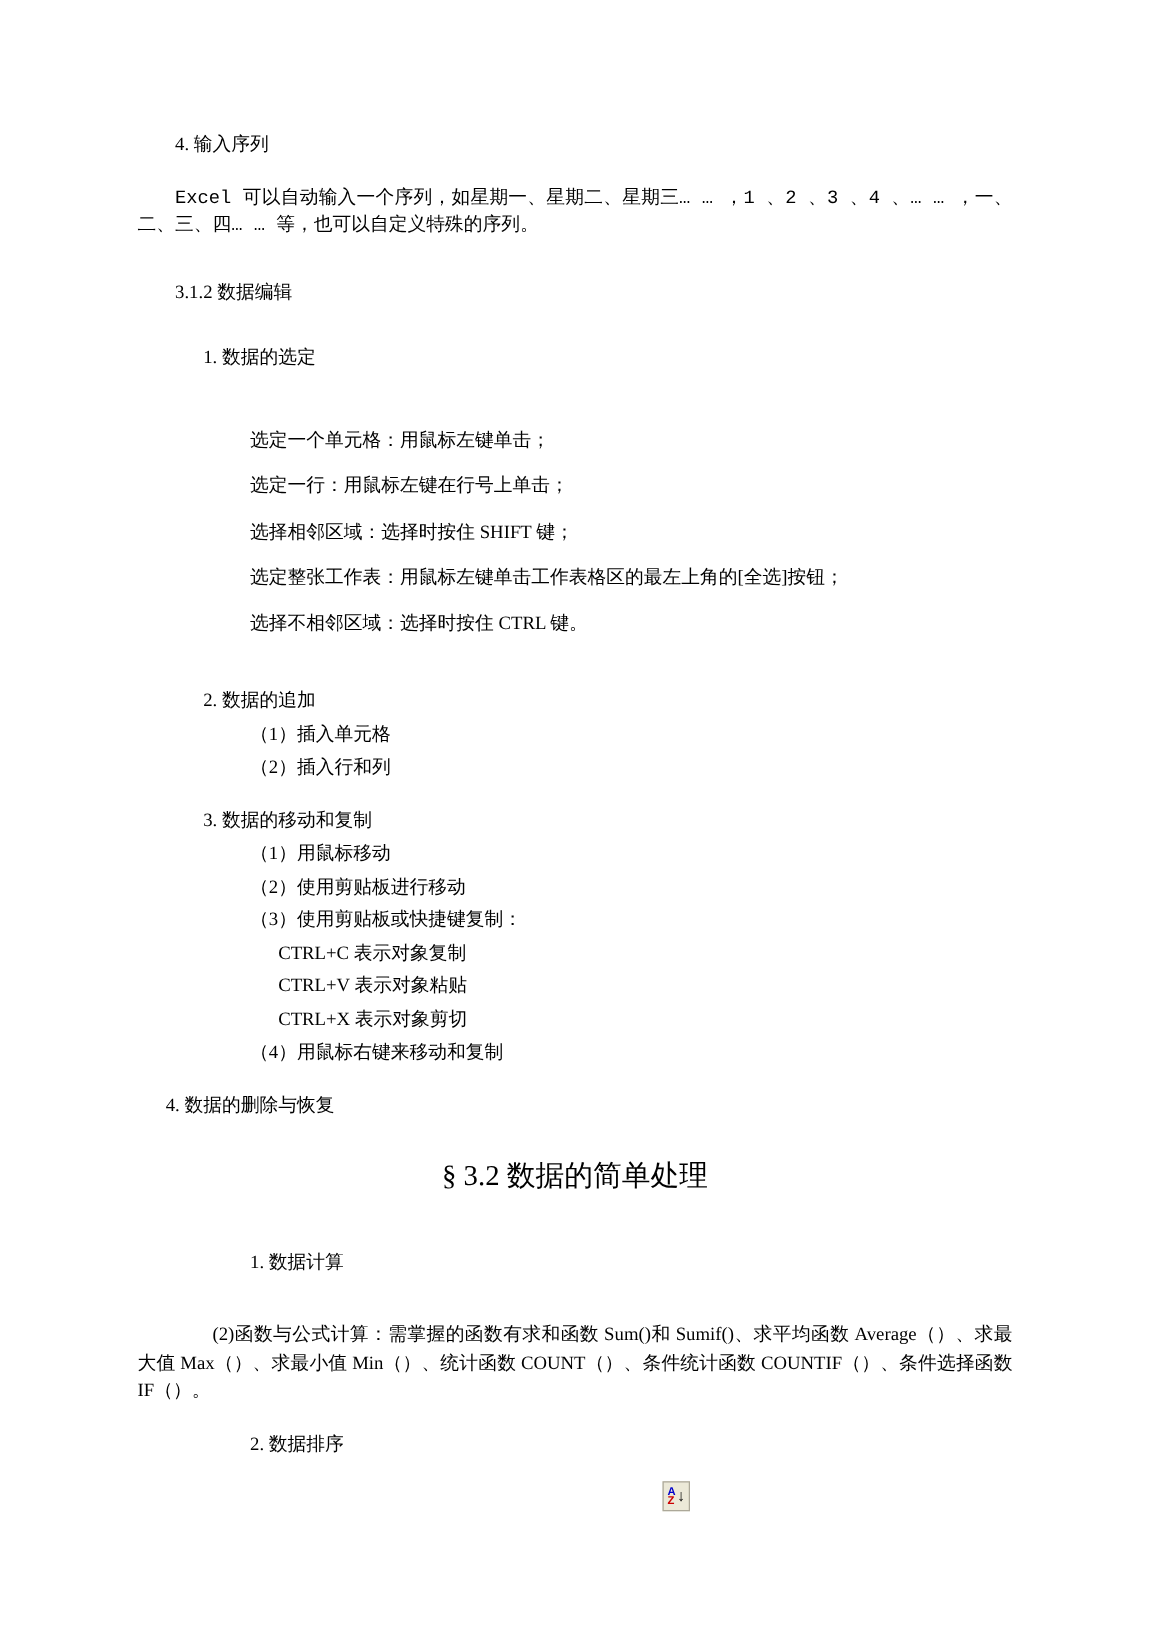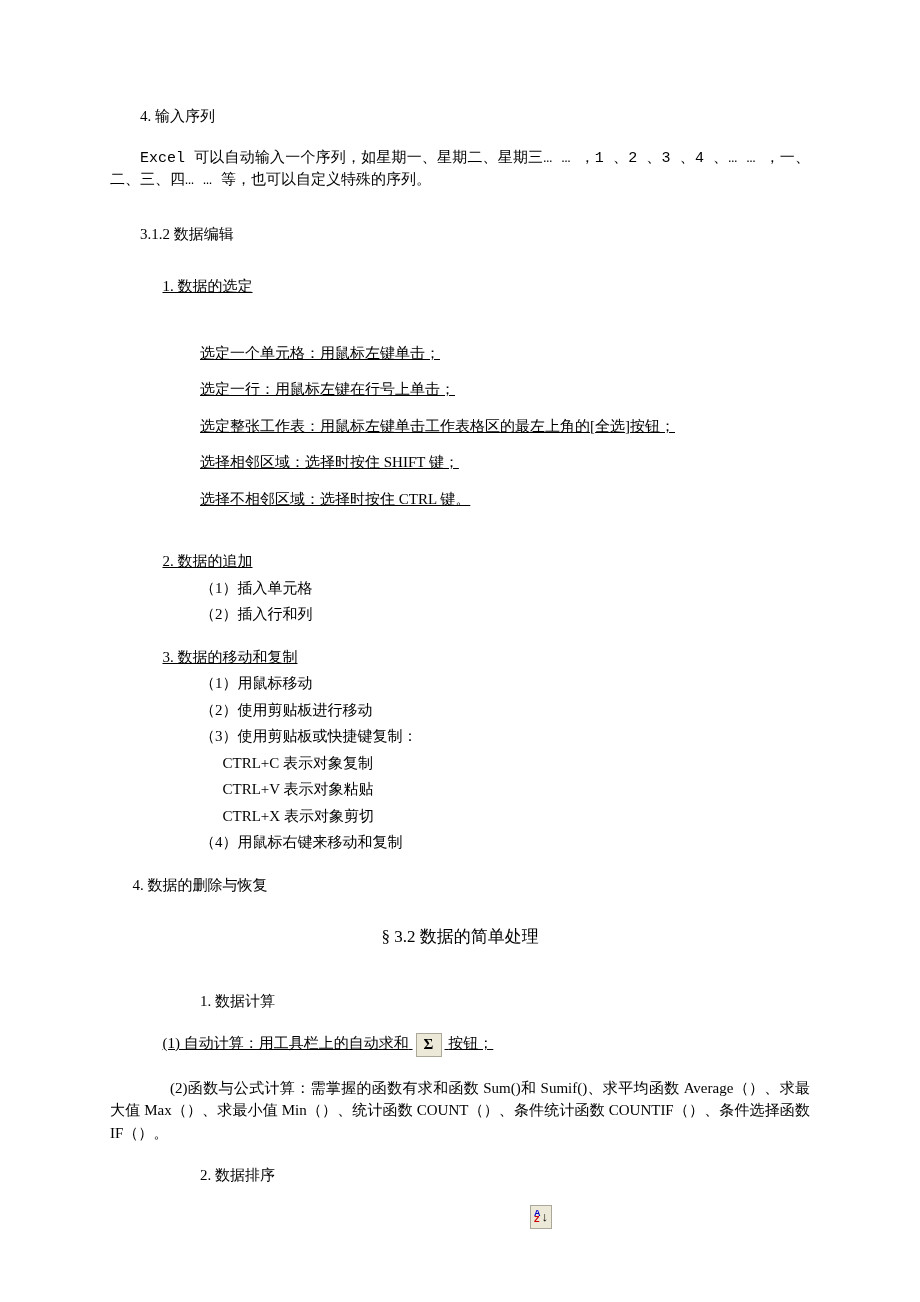--- a/index.html
+++ b/index.html
@@ -12,33 +12,32 @@
     width: 920px;
   }
   .page {
     padding: 105px 110px 60px 110px;
     line-height: 1.5;
   }
   .para {
     margin: 0 0 4px 0;
   }
   .indent-1 { text-indent: 2em; }
-  .indent-2 { padding-left: 3.5em; text-decoration: underline; }
+  .indent-2 { padding-left: 3.5em; }
   .indent-3 { padding-left: 6em; }
   .indent-4 { padding-left: 7.5em; }
   .gap-sm { height: 16px; }
   .gap-md { height: 26px; }
   .list-item {
     padding-left: 6em;
     margin: 14px 0;
-    text-decoration: underline;
   }
   .section-title {
     text-align: center;
-    font-size: 17px;
+    font-size: 23px;
     margin: 28px 0 24px 0;
   }
   .inline-icon {
     display: inline-block;
     vertical-align: middle;
     margin: 0 3px;
   }
   .sigma-btn {
     width: 24px;
     height: 22px;
@@ -78,22 +77,22 @@
   <div class="para indent-1">3.1.2 数据编辑</div>
 
   <div class="gap-md"></div>
 
   <div class="para indent-2">1. 数据的选定</div>
 
   <div class="gap-md"></div>
 
   <div class="list-item">选定一个单元格：用鼠标左键单击；</div>
   <div class="list-item">选定一行：用鼠标左键在行号上单击；</div>
+  <div class="list-item">选择相邻区域：选择时按住 SHIFT 键；</div>
   <div class="list-item">选定整张工作表：用鼠标左键单击工作表格区的最左上角的[全选]按钮；</div>
-  <div class="list-item">选择相邻区域：选择时按住 SHIFT 键；</div>
   <div class="list-item">选择不相邻区域：选择时按住 CTRL 键。</div>
 
   <div class="gap-md"></div>
 
   <div class="para indent-2">2. 数据的追加</div>
   <div class="para indent-3">（1）插入单元格</div>
   <div class="para indent-3">（2）插入行和列</div>
 
   <div class="gap-sm"></div>
 
@@ -111,25 +110,20 @@
   <div class="para" style="padding-left:1.5em;">4. 数据的删除与恢复</div>
 
   <div class="section-title">§ 3.2 数据的简单处理</div>
 
   <div class="gap-sm"></div>
 
   <div class="para indent-3">1. 数据计算</div>
 
   <div class="gap-sm"></div>
 
-  <div class="para indent-2">
-    <span>(1) 自动计算：用工具栏上的自动求和</span>
-    <span class="inline-icon sigma-btn">Σ</span>
-    <span>按钮；</span>
-  </div>
 
   <div class="gap-sm"></div>
 
   <div class="para body-text" style="text-indent:4em;">(2)函数与公式计算：需掌握的函数有求和函数 Sum()和 Sumif()、求平均函数 Average（）、求最大值 Max（）、求最小值 Min（）、统计函数 COUNT（）、条件统计函数 COUNTIF（）、条件选择函数 IF（）。</div>
 
   <div class="gap-sm"></div>
 
   <div class="para indent-3">2. 数据排序</div>
 
   <div class="sort-btn">

